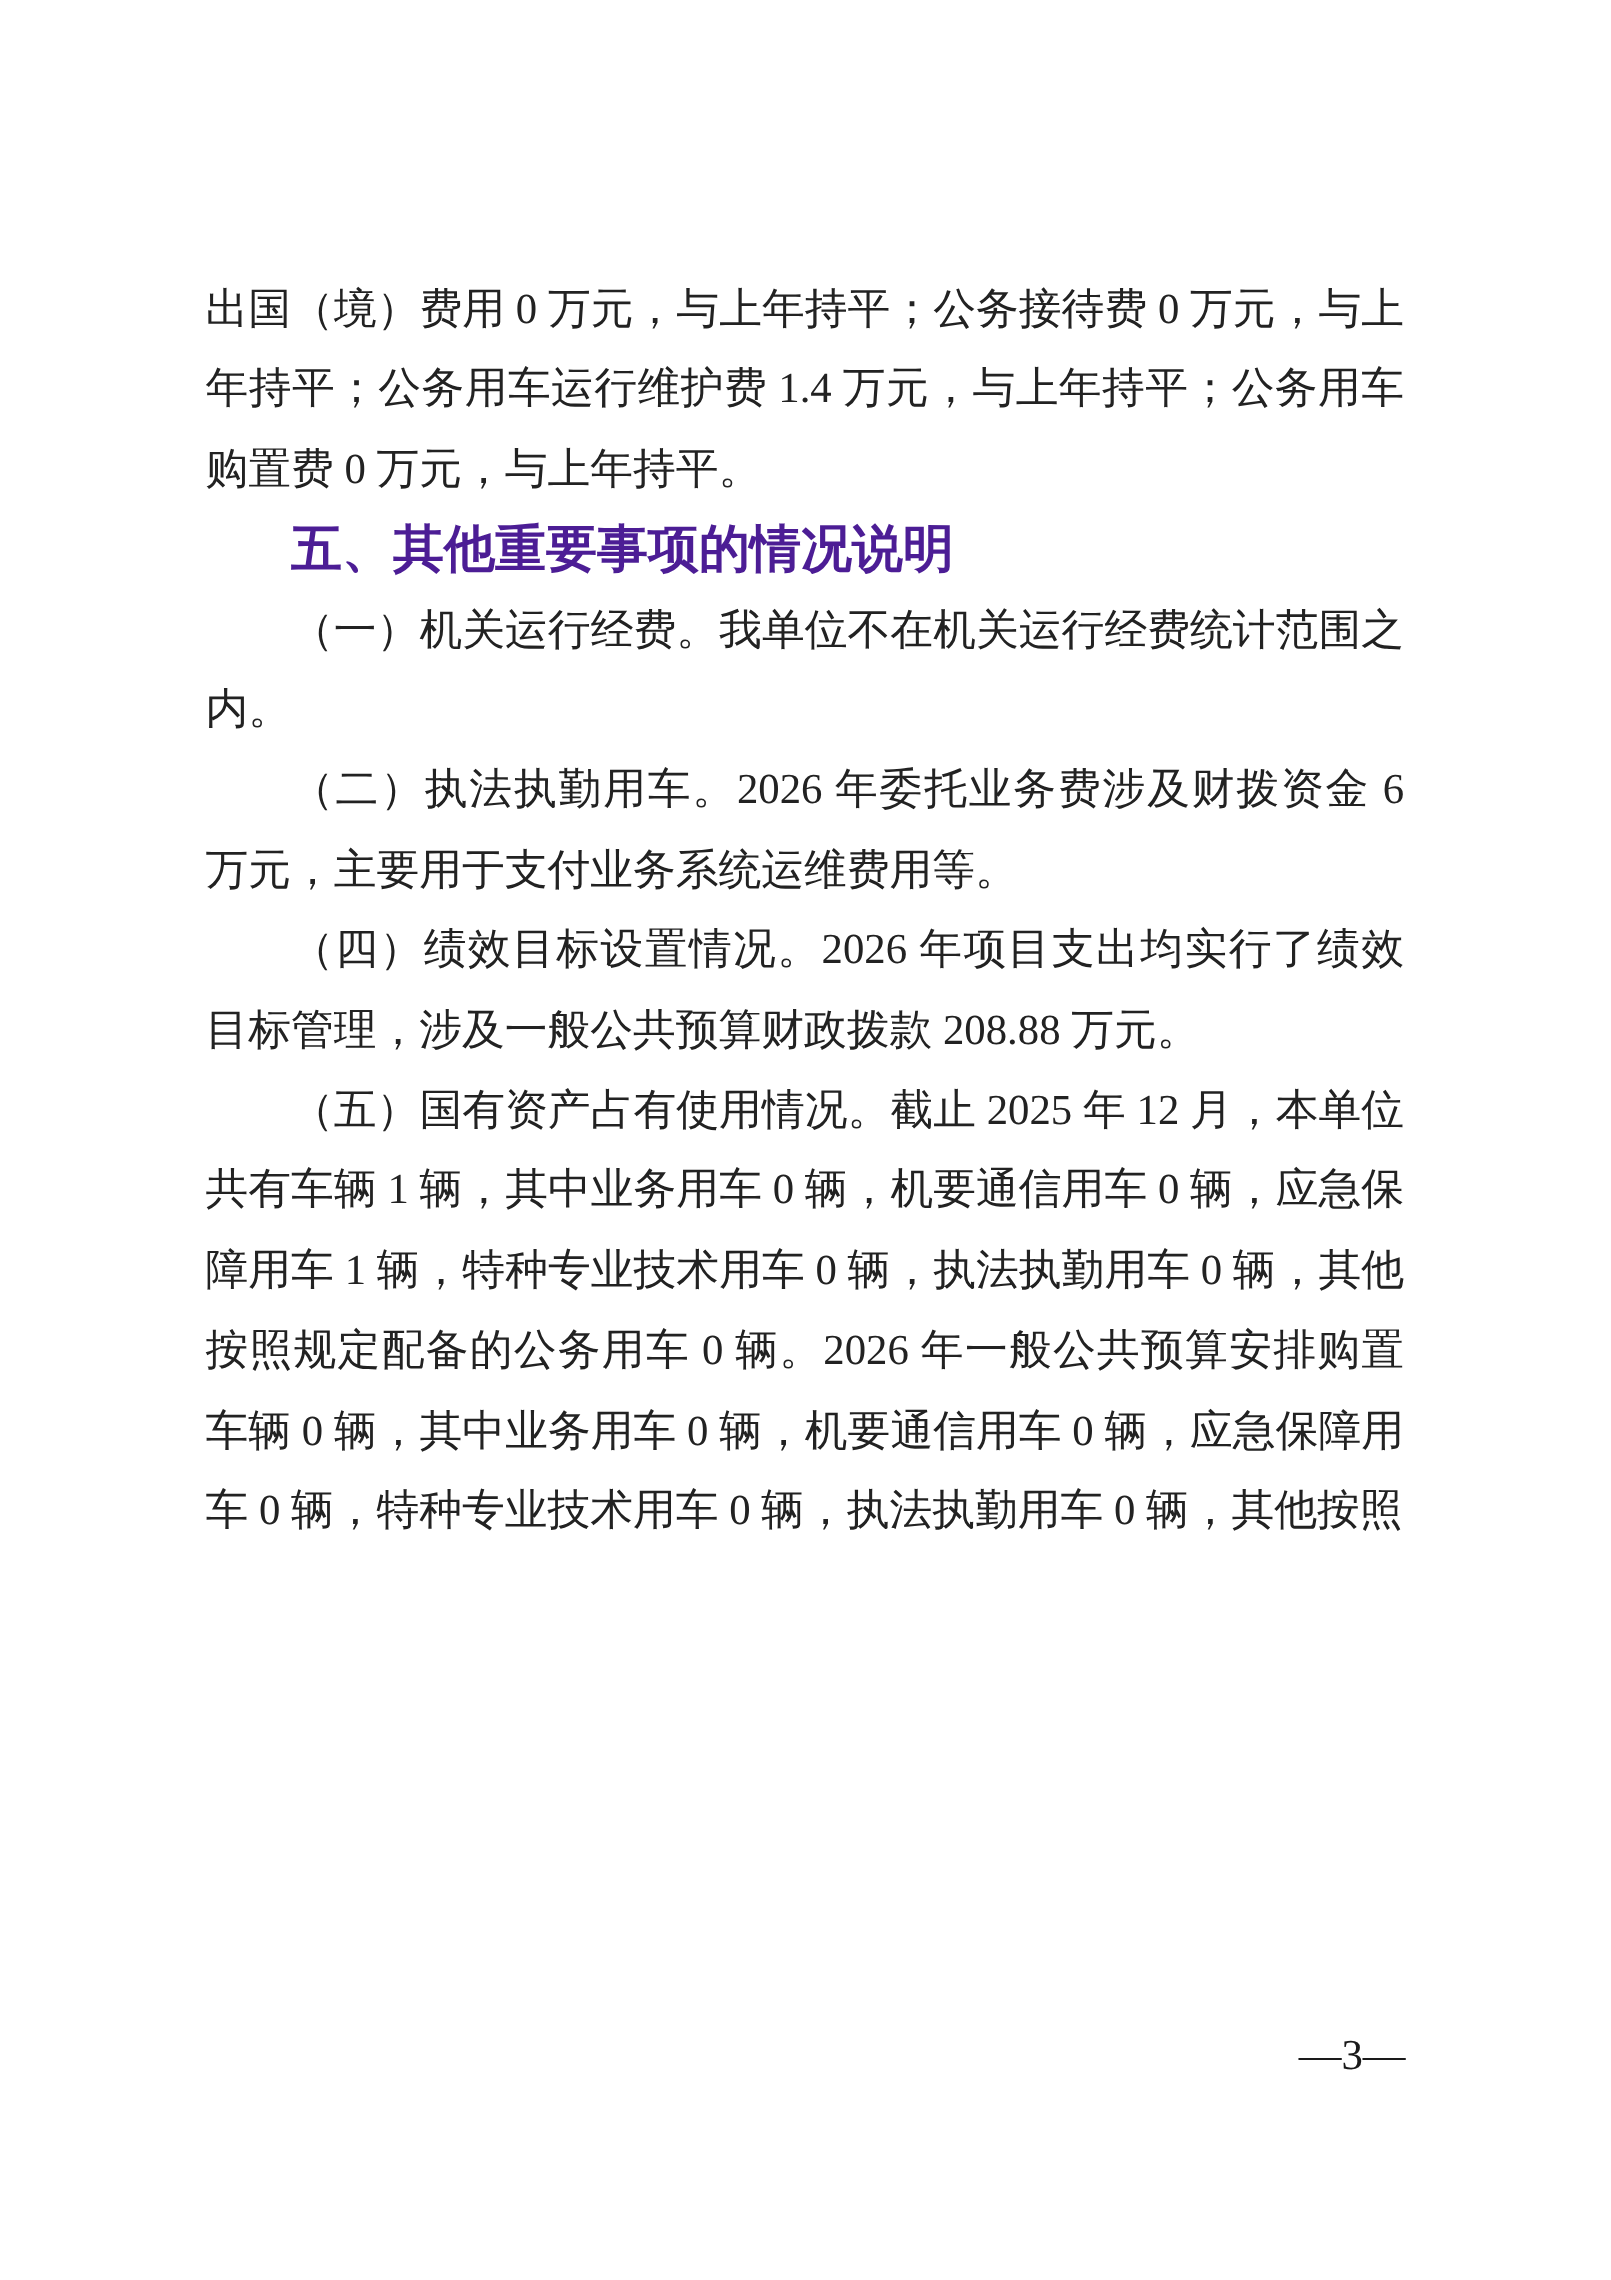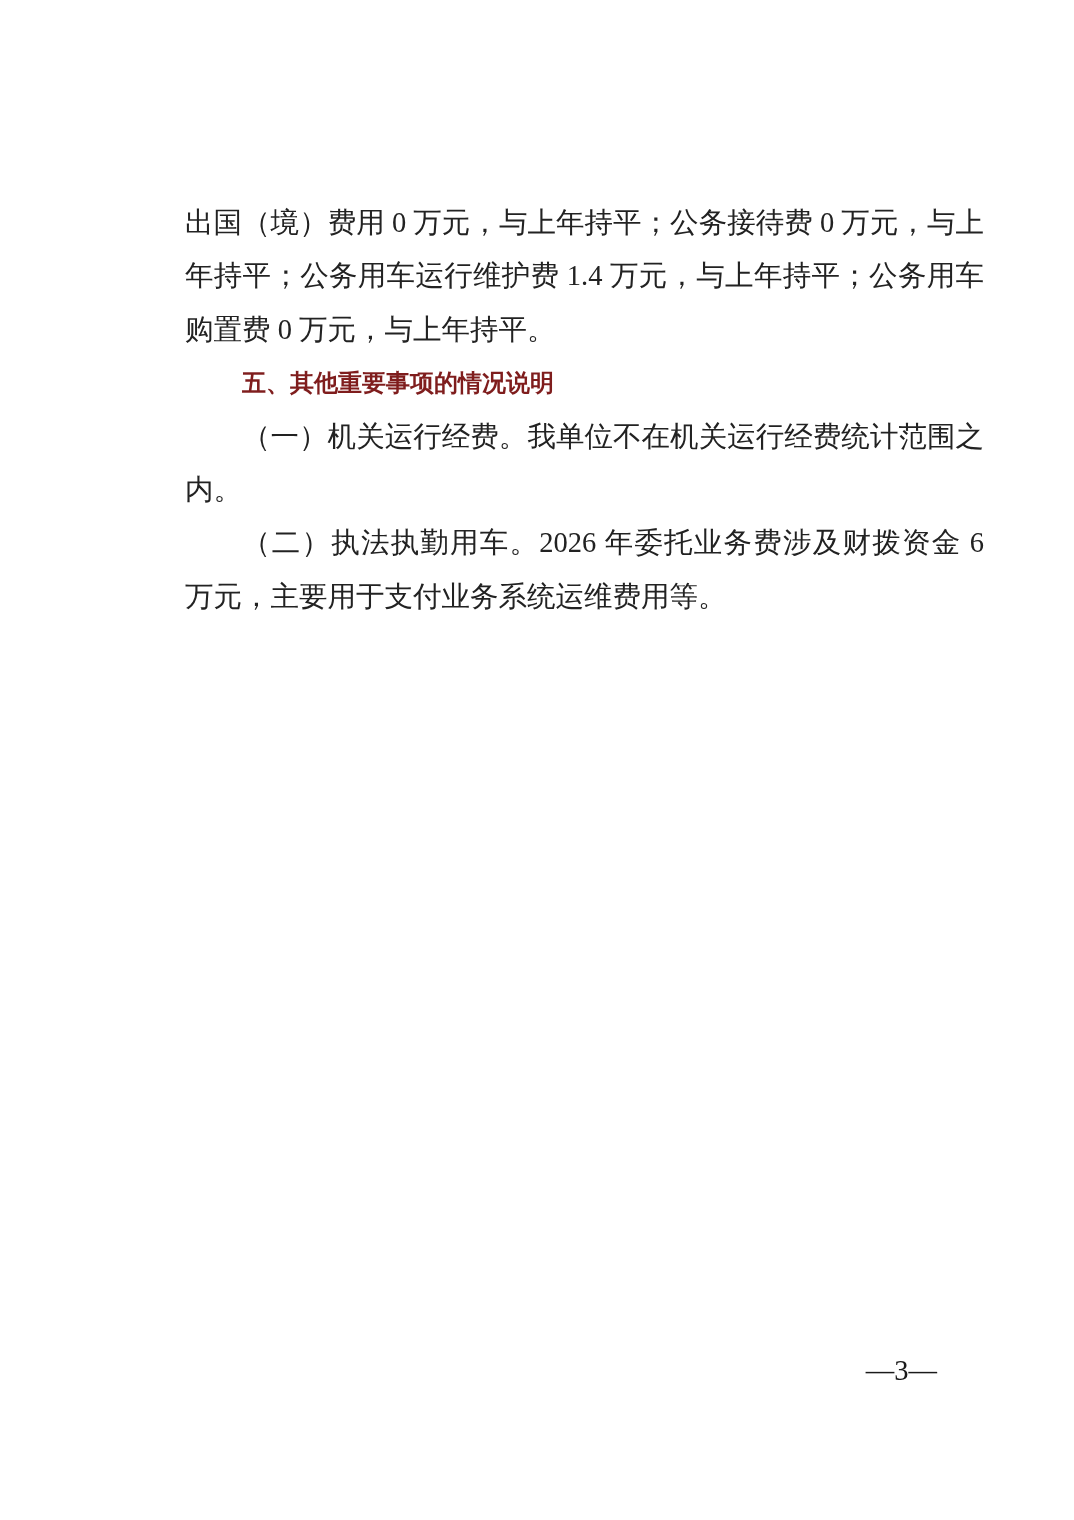--- a/index.html
+++ b/index.html
@@ -12,48 +12,47 @@
     width: 1074px;
     height: 1520px;
     background: #ffffff;
     overflow: hidden;
     font-family: "Liberation Serif", "DejaVu Serif", serif;
     color: #222222;
   }
   .content {
     position: absolute;
     left: 137px;
-    top: 196px;
+    top: 180px;
     width: 799px;
     font-size: 28.5px;
     line-height: 53.4px;
     text-align: justify;
     text-align-last: left;
-    margin-left: 48px;
   }
   .para {
     margin: 0;
     padding: 0;
   }
   .para.no-indent {
     text-indent: 0;
   }
   .para.indent {
     text-indent: 57px;
   }
   .section-heading {
     margin: 0;
     padding: 0;
     text-indent: 57px;
     font-family: "Liberation Sans", "DejaVu Sans", sans-serif;
     font-weight: 700;
-    font-size: 24px;
+    font-size: 34px;
     line-height: 53.4px;
     text-align: left;
-    color: #7f1d1d;
+    color: #4c1d95;
   }
   .lead {
     font-weight: 400;
   }
   .page-number {
     position: absolute;
     top: 1348px;
     right: 137px;
     font-size: 28.5px;
     line-height: 46px;
@@ -70,19 +69,21 @@
 
     <p class="para no-indent">出国（境）费用 0 万元，与上年持平；公务接待费 0 万元，与上年持平；公务用车运行维护费 1.4 万元，与上年持平；公务用车购置费 0 万元，与上年持平。</p>
 
     <h2 class="section-heading">五、其他重要事项的情况说明</h2>
 
     <p class="para indent"><span class="lead">（一）机关运行经费。</span><span>我单位不在机关运行经费统计范围之内。</span></p>
 
     <p class="para indent"><span class="lead">（二）执法执勤用车。</span><span>2026 年委托业务费涉及财拨资金 6 万元，主要用于支付业务系统运维费用等。</span></p>
 
 
+    <p class="para indent"><span class="lead">（四）绩效目标设置情况。</span><span>2026 年项目支出均实行了绩效目标管理，涉及一般公共预算财政拨款 208.88 万元。</span></p>
 
+    <p class="para indent"><span class="lead">（五）国有资产占有使用情况。</span><span>截止 2025 年 12 月，本单位共有车辆 1 辆，其中业务用车 0 辆，机要通信用车 0 辆，应急保障用车 1 辆，特种专业技术用车 0 辆，执法执勤用车 0 辆，其他按照规定配备的公务用车 0 辆。2026 年一般公共预算安排购置车辆 0 辆，其中业务用车 0 辆，机要通信用车 0 辆，应急保障用车 0 辆，特种专业技术用车 0 辆，执法执勤用车 0 辆，其他按照</span></p>
 
   </div>
 
   <div class="page-number">—3—</div>
 
 </div>
 
 </body></html>

